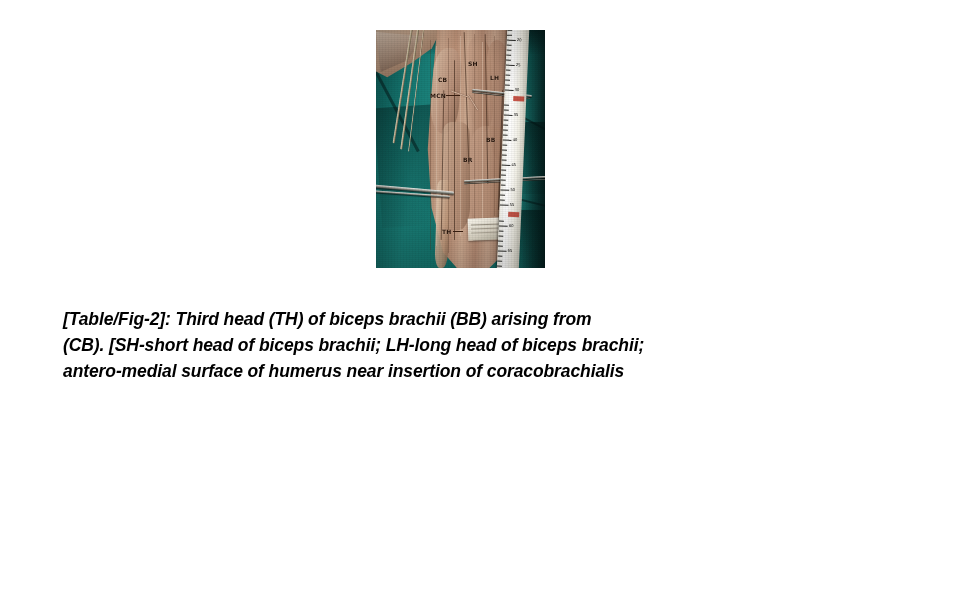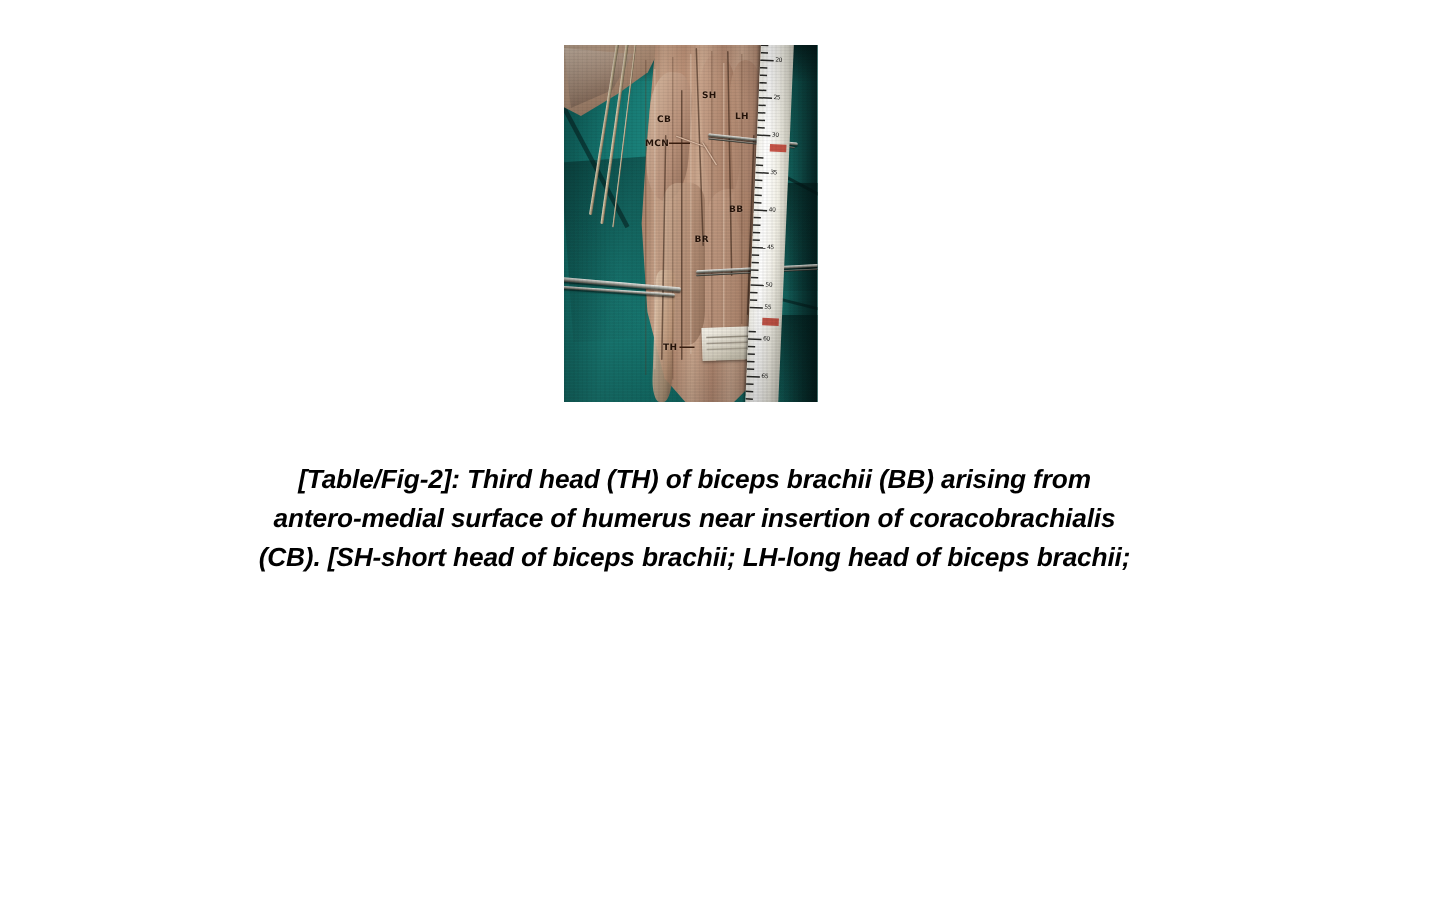--- a/index.html
+++ b/index.html
@@ -318,21 +318,21 @@
     top: 306px;
     width: 800px;
     font-family: "Liberation Sans", sans-serif;
     font-size: 17.5px;
     line-height: 26px;
     font-weight: bold;
     font-style: italic;
     color: #000000;
     letter-spacing: -0.1px;
   }
-  #figure-caption .cap-line { display: block; white-space: pre; text-align: center; }
+  #figure-caption .cap-line { display: block; white-space: pre; }
 </style>
 </head>
 <body>
 
 <div id="figure-image">
 
   <div class="drape"></div>
   <div class="drape-dark-top"></div>
   <div class="drape-band-a"></div>
   <div class="drape-band-b"></div>
@@ -455,15 +455,15 @@
   <div class="photo-label" style="left:87px; top:126px;">BR</div>
   <div class="photo-label" style="left:66px; top:198px;">TH</div>
   <div class="leader" style="left:77px; top:201px; width:10px;"></div>
 
   <div class="grain"></div>
   <div class="vignette"></div>
 </div>
 
 <div id="figure-caption">
   <span class="cap-line">[Table/Fig-2]: Third head (TH) of biceps brachii (BB) arising from</span>
+  <span class="cap-line">(CB). [SH-short head of biceps brachii; LH-long head of biceps brachii;</span>
   <span class="cap-line">antero-medial surface of humerus near insertion of coracobrachialis</span>
-  <span class="cap-line">(CB). [SH-short head of biceps brachii; LH-long head of biceps brachii;</span>
 </div>
 
 </body></html>

